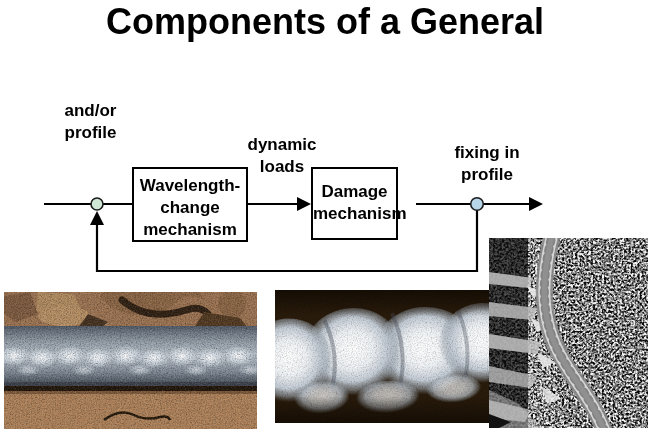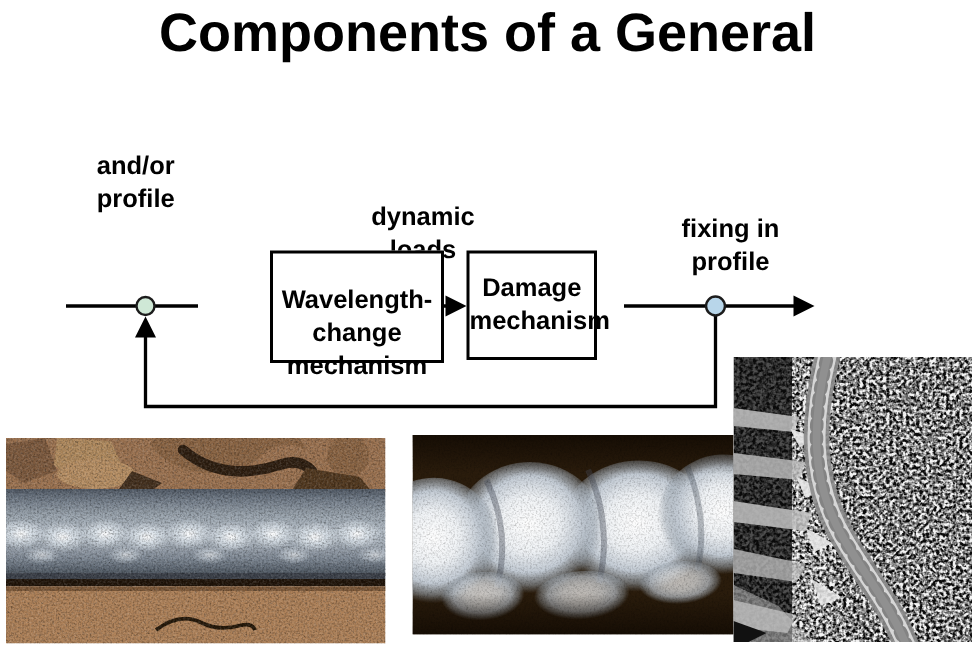--- a/index.html
+++ b/index.html
@@ -34,21 +34,21 @@
     box-sizing: border-box;
     background: #ffffff;
     border: 2.5px solid #000;
     text-align: center;
     font-size: 17px;
     font-weight: 700;
     line-height: 22px;
     color: #000;
     z-index: 2;
   }
-  #wavelength-box { left: 132px; top: 167px; width: 116px; height: 75px; padding-top: 20px; margin-left: 48px; }
+  #wavelength-box { left: 132px; top: 167px; width: 116px; height: 75px; padding-top: 6px; }
   #damage-box     { left: 311px; top: 167px; width: 87px; height: 73px; padding-top: 12px; }
   #diagram-lines  { position: absolute; left: 0; top: 0; z-index: 1; pointer-events: none; }
   .photo { position: absolute; z-index: 3; display: block; }
   #photo-1 { left: 4px;   top: 292px; }
   #photo-2 { left: 275px; top: 290px; }
   #photo-3 { left: 489px; top: 238px; }
 </style>
 </head>
 <body>
 

